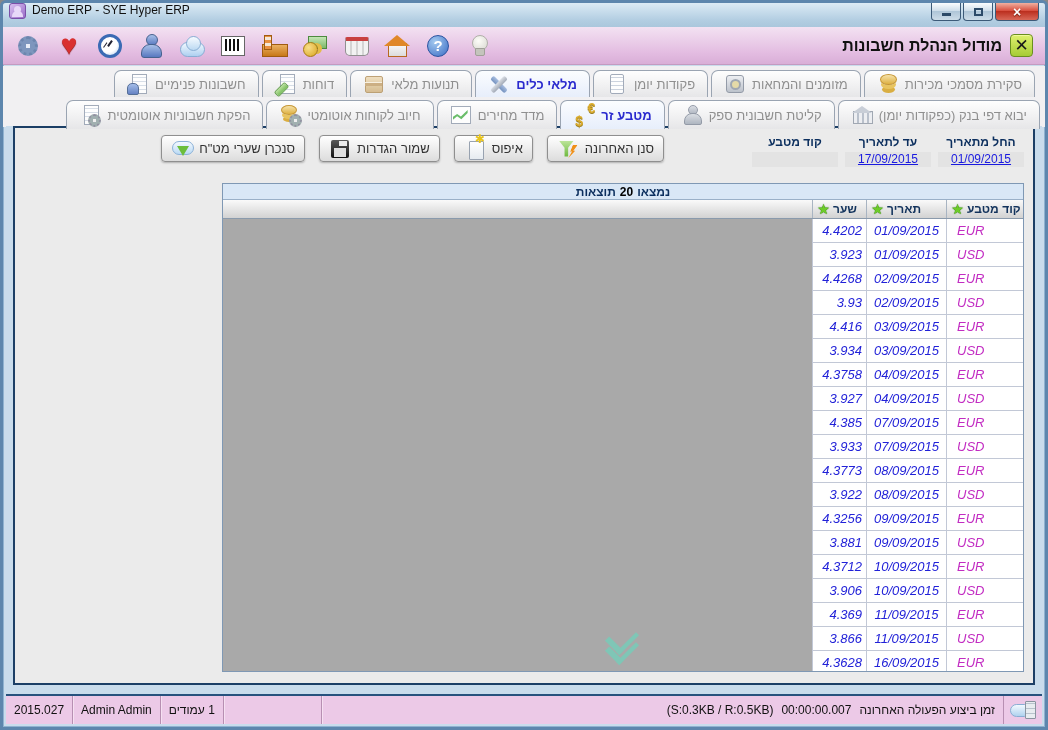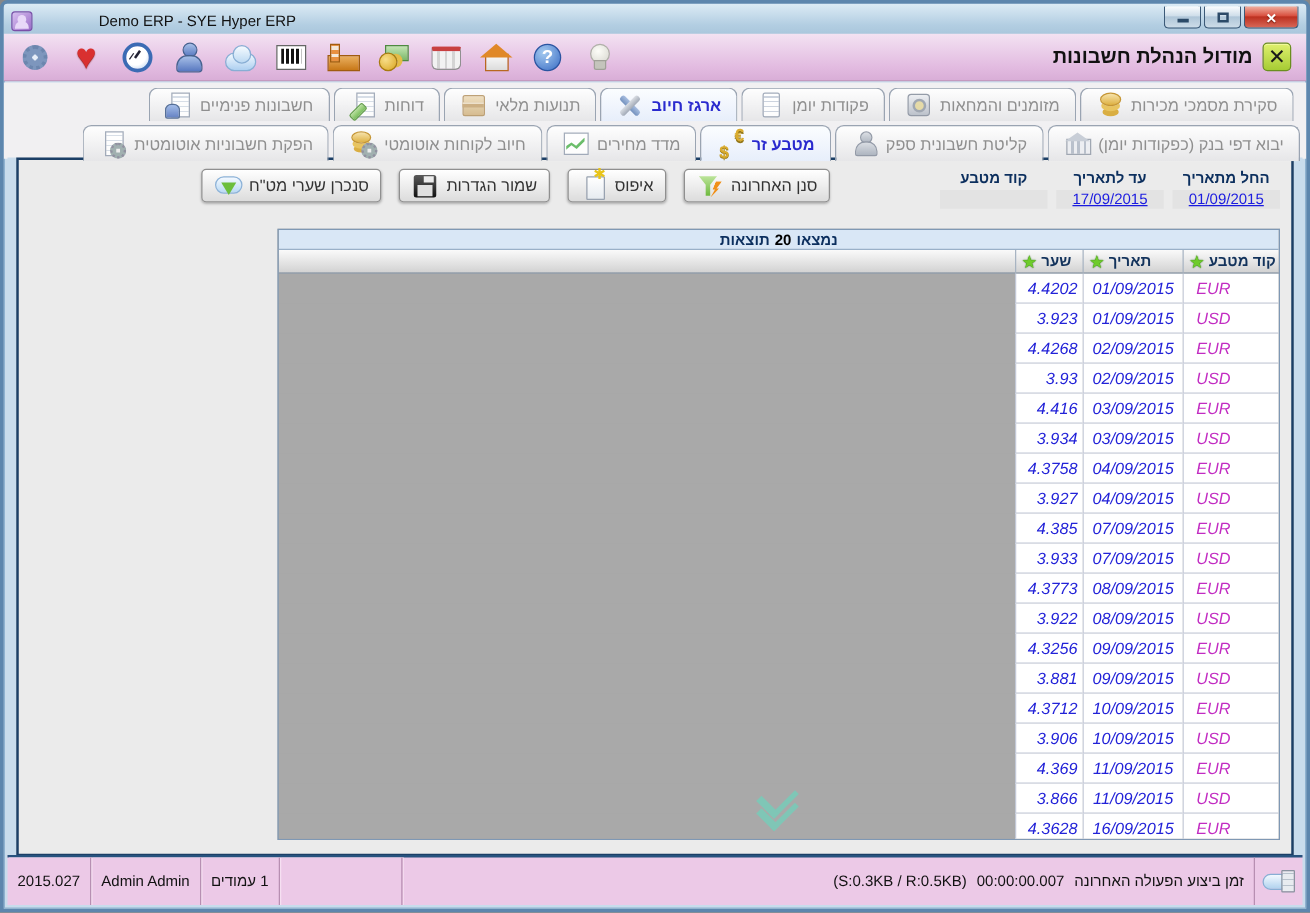--- a/index.html
+++ b/index.html
@@ -2,21 +2,21 @@
 <html lang="he"><head>
 <meta charset="utf-8">
 <style>
   html,body{margin:0;padding:0;background:#888;}
   *{box-sizing:border-box;font-family:"Liberation Sans","DejaVu Sans",sans-serif;}
   .window{position:relative;width:1048px;height:730px;margin:0 auto;
     border:3px solid #5d86ad;border-radius:6px 6px 0 0;overflow:hidden;
     background:#c9dcec;box-shadow:inset 0 0 0 1px #8fb2d0;}
   
   .titlebar{position:absolute;top:0;left:0;right:0;height:28px;direction:ltr;
-    background:linear-gradient(#dcebf5,#b3cee2 60%,#a5c3d9);display:flex;align-items:center;padding:0 6px;gap:47px;}
+    background:linear-gradient(#dcebf5,#b3cee2 60%,#a5c3d9);display:flex;padding:0 6px;}
   .appicon{width:17px;height:16px;border-radius:3px;margin-right:6px;position:relative;
     background:linear-gradient(135deg,#d8c0f0,#9a6cc8);border:1px solid #7a50a8;}
   .appicon::before{content:"";position:absolute;left:4px;top:2px;width:7px;height:7px;border-radius:50%;background:#e8d8f8;}
   .appicon::after{content:"";position:absolute;left:2px;bottom:1px;width:11px;height:6px;border-radius:5px 5px 0 0;background:#e8d8f8;}
   .wtitle{font-size:12px;color:#111;}
   .wbtns{margin-left:auto;display:flex;gap:2px;align-items:flex-start;height:24px;}
   .wbtn{width:30px;height:18px;border:1px solid #3c5a78;border-top:none;border-radius:0 0 4px 4px;
     background:linear-gradient(#fbfdfe,#cfdeea 45%,#afc6d8 50%,#cddce8);display:flex;align-items:center;justify-content:center;cursor:pointer;}
   .wbtn .bar{width:9px;height:3px;background:#2c4a68;margin-top:6px;}
   .wbtn .box{width:9px;height:8px;border:2px solid #2c4a68;background:transparent;}
@@ -129,21 +129,21 @@
   .cell{background:#fff;border-left:1px solid #c2c8d6;border-bottom:1px solid #c2c8d6;font-size:13px;line-height:23px;cursor:default;font-style:italic;}
   .cell.cur{color:#c22cc2;text-align:left;padding-left:10px;direction:ltr;}
   .cell.date{color:#2222d8;text-align:center;}
   .cell.rate{color:#2222d8;text-align:right;padding-left:4px;padding-right:4px;direction:ltr;}
   .rfill{flex:1;background:#a9a9a9;}
   .chev{position:absolute;left:375px;bottom:8px;width:46px;height:30px;cursor:pointer;}
   .chev::before,.chev::after{content:"";position:absolute;left:10px;width:22px;height:22px;
     border-left:6px solid #7fc6b6;border-bottom:6px solid #7fc6b6;transform:rotate(-45deg) scaleY(.72);}
   .chev::before{top:-9px;}.chev::after{top:1px;}
   
-  .statusbar{position:absolute;left:3px;right:3px;bottom:3px;height:40px;background:#ecc9e7;border-top:2px solid #27527e;
+  .statusbar{position:absolute;left:3px;right:3px;bottom:3px;height:30px;background:#ecc9e7;border-top:2px solid #27527e;
     display:flex;align-items:stretch;direction:ltr;font-size:12px;color:#111;}
   .scell{display:flex;align-items:center;justify-content:center;padding:0 8px;border-right:1px solid #b78fb2;box-shadow:1px 0 0 #f6e0f2;white-space:nowrap;}
   .scell.rtl{direction:rtl;}
   .sspacer{flex:1;}
   .sperf{display:flex;align-items:center;gap:8px;direction:rtl;padding:0 8px;border-right:1px solid #b78fb2;}
   .cloudsrv{width:26px;height:22px;position:relative;margin:auto 6px;}
   .cloudsrv::before{content:"";position:absolute;left:0;top:5px;width:19px;height:11px;border-radius:8px;background:linear-gradient(#f2f9ff,#b0d2ee);border:1px solid #88aed4;}
   .cloudsrv::after{content:"";position:absolute;right:0;top:2px;width:9px;height:16px;background:repeating-linear-gradient(0deg,#e8ecf0 0 4px,#b8c2cc 4px 5px);border:1px solid #8a94a0;border-radius:1px;}
 </style>
 </head>
@@ -211,21 +211,21 @@
           <span>מזומנים והמחאות</span>
           <span class="tbicon ic-safe"></span>
         </span>
 
         <span class="tab">
           <span>פקודות יומן</span>
           <span class="tbicon ic-journal"></span>
         </span>
 
         <span class="tab active">
-          <span>ארגז חיוב</span>
+          <span>מלאי כלים</span>
           <span class="tbicon ic-tools"></span>
         </span>
 
         <span class="tab">
           <span>תנועות מלאי</span>
           <span class="tbicon ic-package"></span>
         </span>
 
         <span class="tab">
           <span>דוחות</span>

